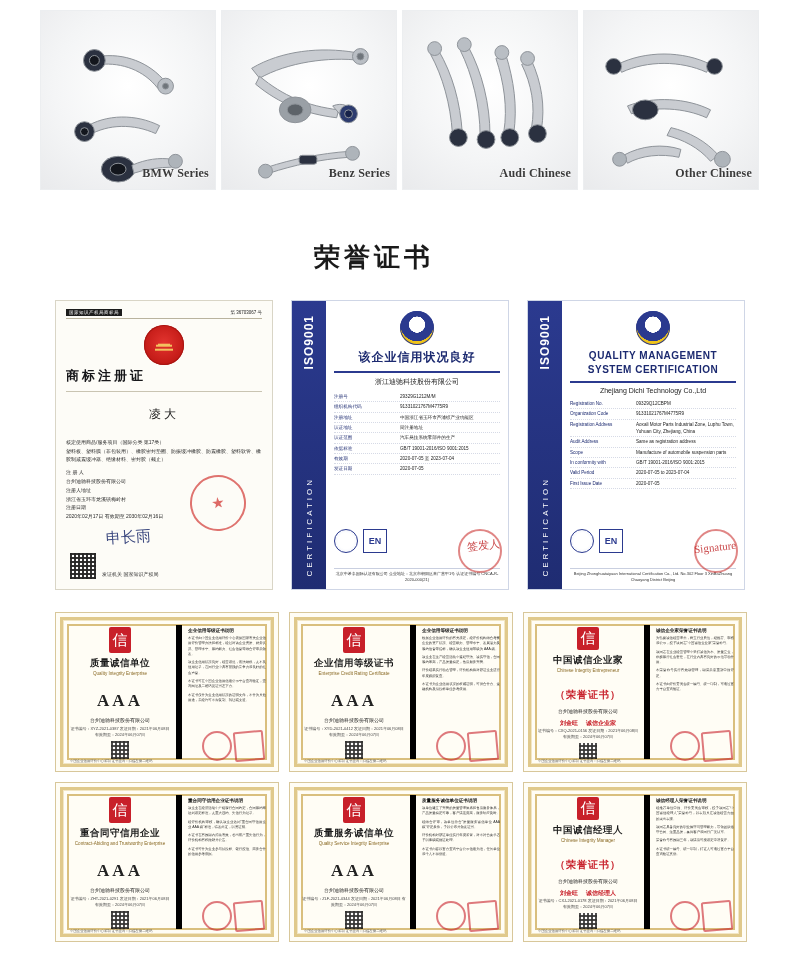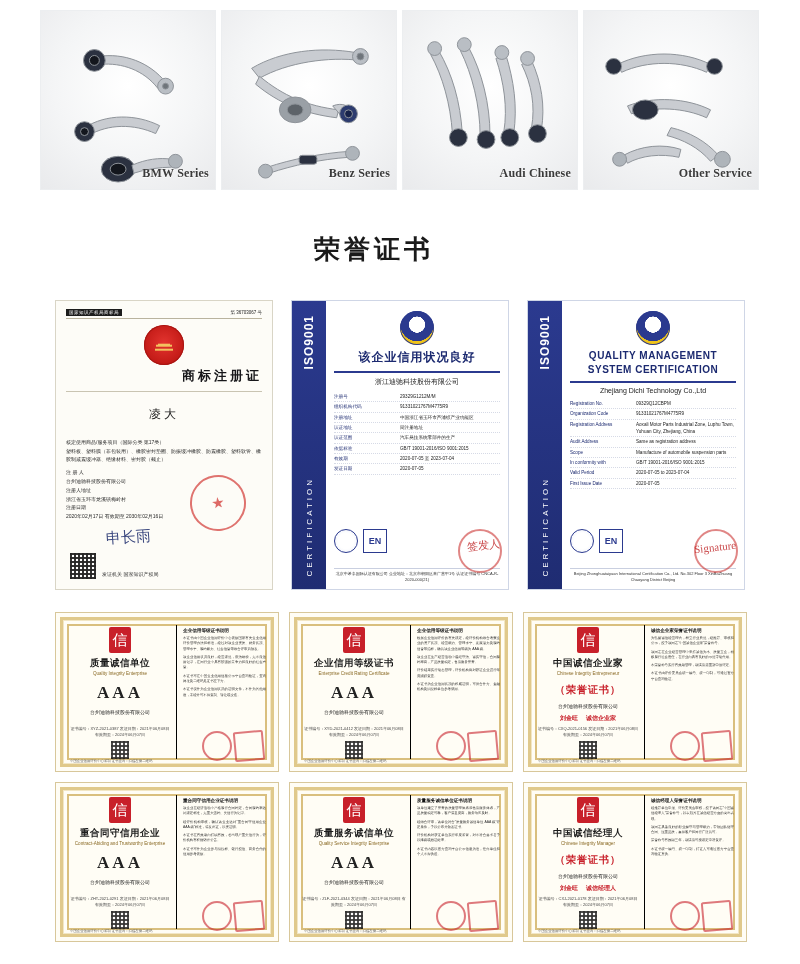--- a/index.html
+++ b/index.html
@@ -58,21 +58,21 @@
     font-size: 12px;
     font-weight: bold;
     color: #3b3b3b;
     letter-spacing: .2px;
     text-shadow: 0 1px 0 rgba(255,255,255,.8);
   }
 
   
   .section-title {
     position: absolute;
-    top: 232px;
+    top: 240px;
     left: 0;
     width: 748px;
     text-align: center;
     font-family: "Liberation Serif", serif;
     font-size: 26px;
     font-weight: bold;
     color: #1a1a1a;
     letter-spacing: 4px;
   }
 
@@ -130,21 +130,21 @@
     width: 22px;
     height: 14px;
     transform: translate(-50%, -45%);
     background:
       linear-gradient(#f6d365, #f6d365) center/16px 2px no-repeat,
       linear-gradient(#f6d365, #f6d365) center 5px/12px 2px no-repeat,
       linear-gradient(#f6d365, #f6d365) center 10px/18px 2px no-repeat;
     opacity: .9;
   }
   .tm-title {
-    text-align: right;
+    text-align: left;
     font-family: "Liberation Serif", serif;
     font-size: 13px;
     font-weight: bold;
     letter-spacing: 3px;
     color: #17171a;
     margin: 2px 0 6px;
   }
   .tm-rule {
     height: 1px;
     background: #c9c4b2;
@@ -400,21 +400,21 @@
     position: absolute;
     inset: 12px;
     display: flex;
     gap: 6px;
   }
   .aaa-left {
     width: 104px;
     display: flex;
     flex-direction: column;
     align-items: center;
-    border-right: 1px solid #000000;
+    border-right: 6px solid #000000;
     padding-right: 4px;
   }
   .aaa-logo {
     width: 22px;
     height: 26px;
     margin-top: 2px;
     background: #c8202a;
     position: relative;
     border-radius: 2px;
   }
@@ -445,21 +445,21 @@
     text-align: center;
     margin-top: 2px;
     line-height: 1.3;
   }
   .aaa-grade {
     font-family: "Liberation Serif", serif;
     font-size: 17px;
     font-weight: bold;
     letter-spacing: 3px;
     color: #222;
-    margin-top: 6px;
+    margin-top: 14px;
   }
   .aaa-grade.red {
     color: #c8202a;
     font-size: 10px;
     letter-spacing: 1px;
   }
   .aaa-company {
     font-size: 5px;
     color: #222;
     text-align: center;
@@ -615,21 +615,21 @@
           <circle cx="30" cy="56" r="8" fill="#2b3140"></circle>
           <circle cx="132" cy="56" r="8" fill="#2b3140"></circle>
           <path d="M44 96 C70 86, 104 88, 128 100 L124 108 C102 98, 72 96, 48 104 Z"></path>
           <ellipse cx="62" cy="100" rx="13" ry="10" fill="#2b3140"></ellipse>
           <path d="M88 118 C106 122, 124 132, 136 146 L128 152 C116 138, 100 130, 84 126 Z"></path>
           <circle cx="140" cy="150" r="8" fill="#aeb4ba"></circle>
           <path d="M40 146 C58 136, 80 134, 98 140 L96 148 C78 144, 58 146, 44 154 Z"></path>
           <circle cx="36" cy="150" r="7" fill="#aeb4ba"></circle>
         </g>
       </svg>
-      <div class="series-label">Other Service</div>
+      <div class="series-label">Other Chinese</div>
     </div>
   </div>
 
   <div class="section-title">荣誉证书</div>
 
   <div class="cert-row-top">
 
     <div class="cert-trademark">
       <div class="tm-topbar">
         <span class="left">国家知识产权局商标局</span>

